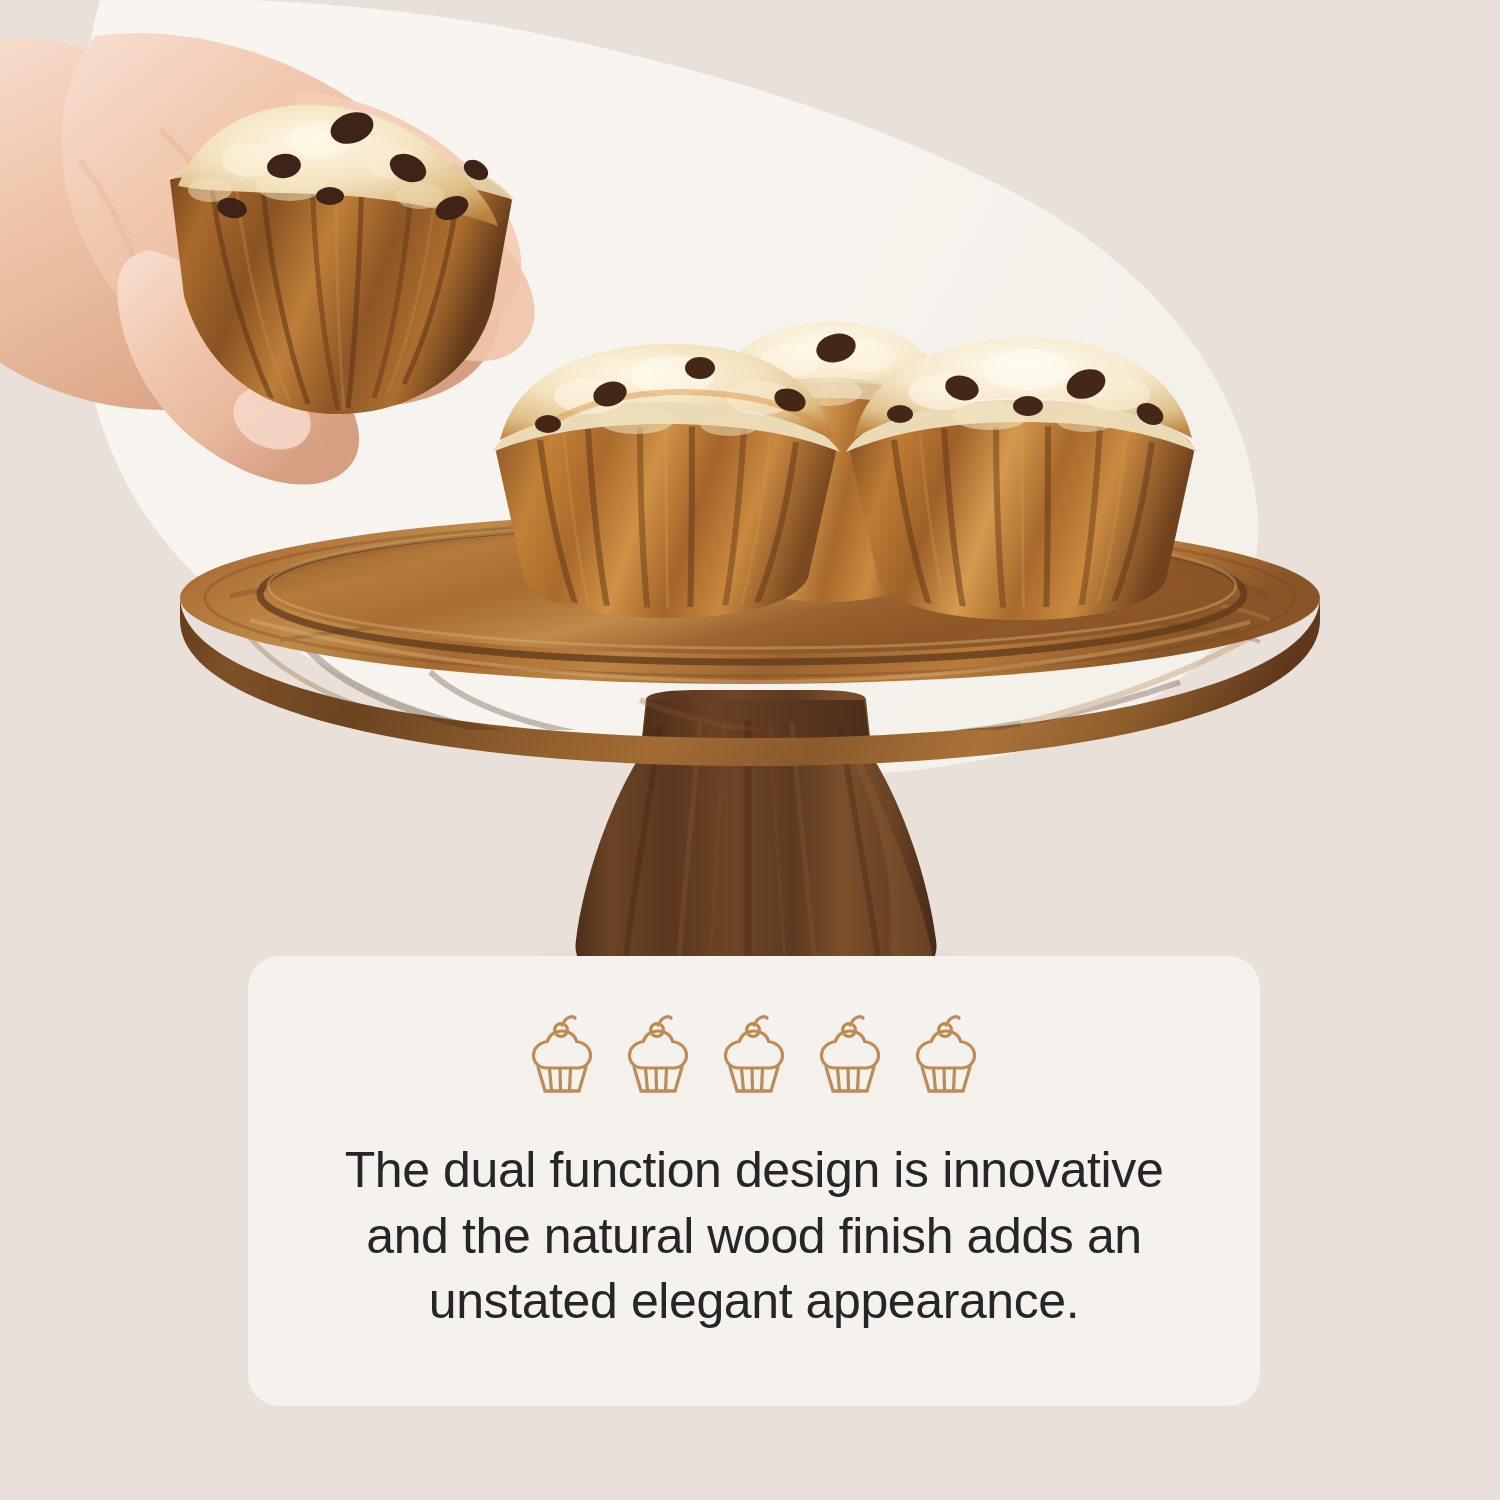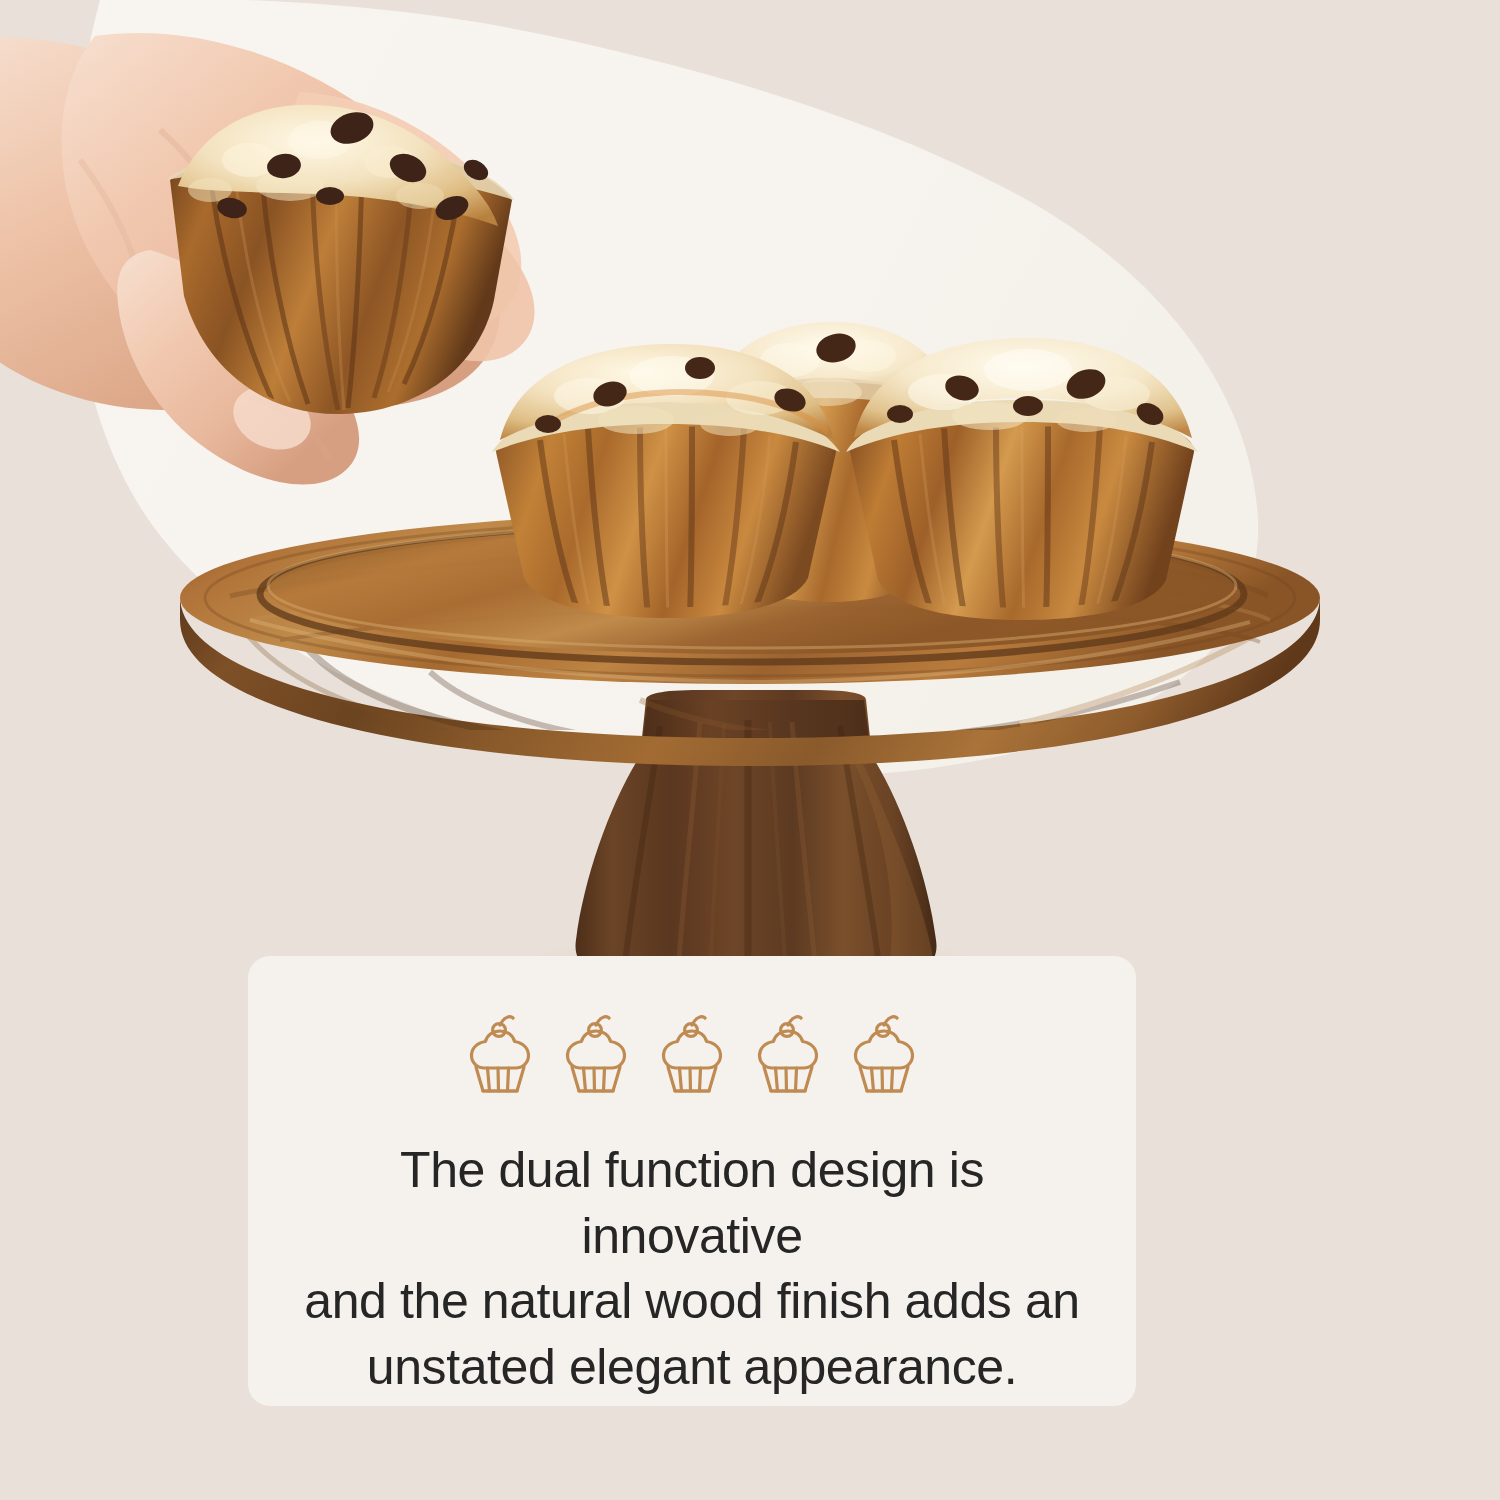--- a/index.html
+++ b/index.html
@@ -11,22 +11,22 @@
   #stage{position:relative;width:1500px;height:1500px;overflow:hidden;background:#E9E1D9;}
 
   
   #blob-layer{position:absolute;inset:0;}
 
   
   #photo{position:absolute;left:0;top:0;width:1500px;height:1500px;}
 
   
   #review-card{
-    position:absolute;left:248px;top:956px;width:888px;height:450px;
-    background:#F5F2ED;border-radius:22px;
+    position:absolute;left:248px;top:956px;width:1012px;height:450px;
+    background:#F5F2ED;border-radius:32px;
   }
   #rating-row{
     position:absolute;left:0;top:56px;width:100%;
     display:flex;justify-content:center;align-items:flex-end;gap:22px;
   }
   .cupcake-icon{display:block;}
   #review-text{
     position:absolute;left:42px;right:42px;top:182px;
     text-align:center;
     color:#262626;

